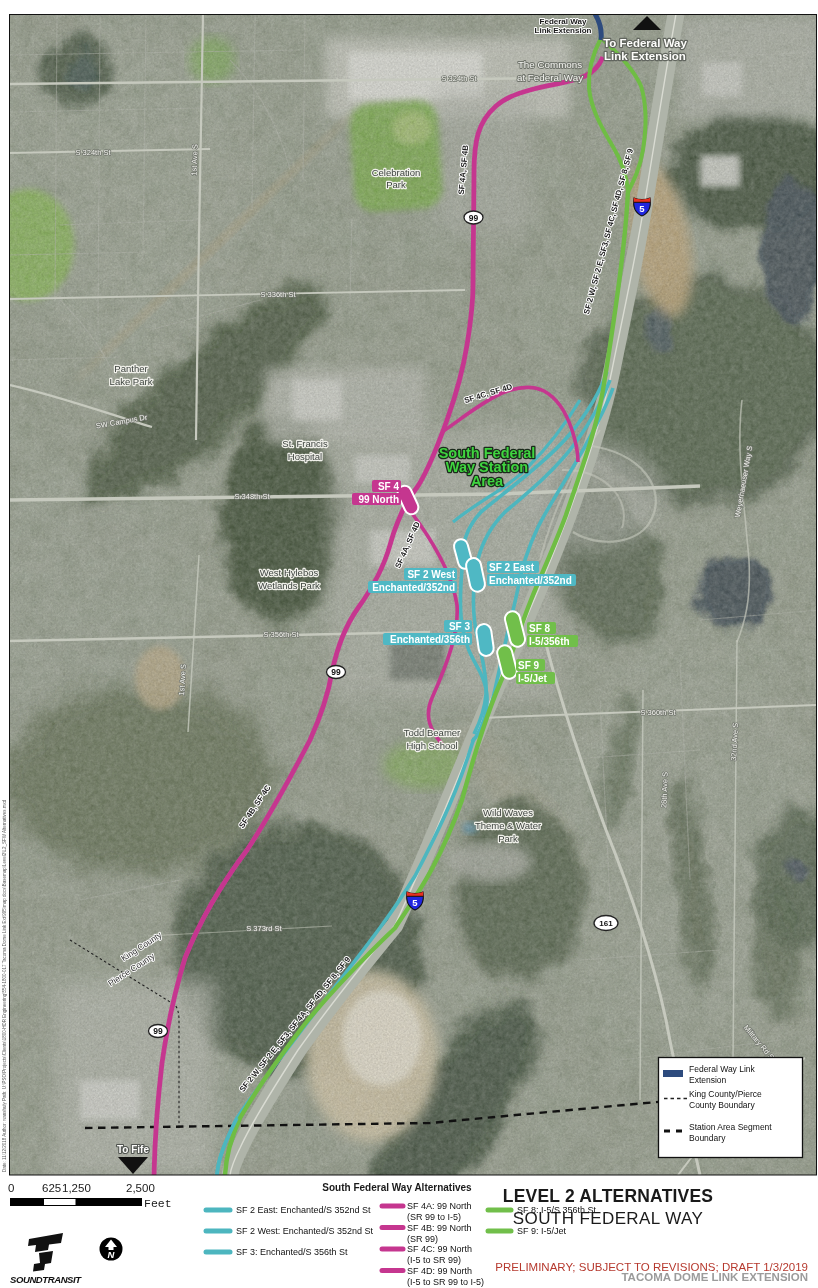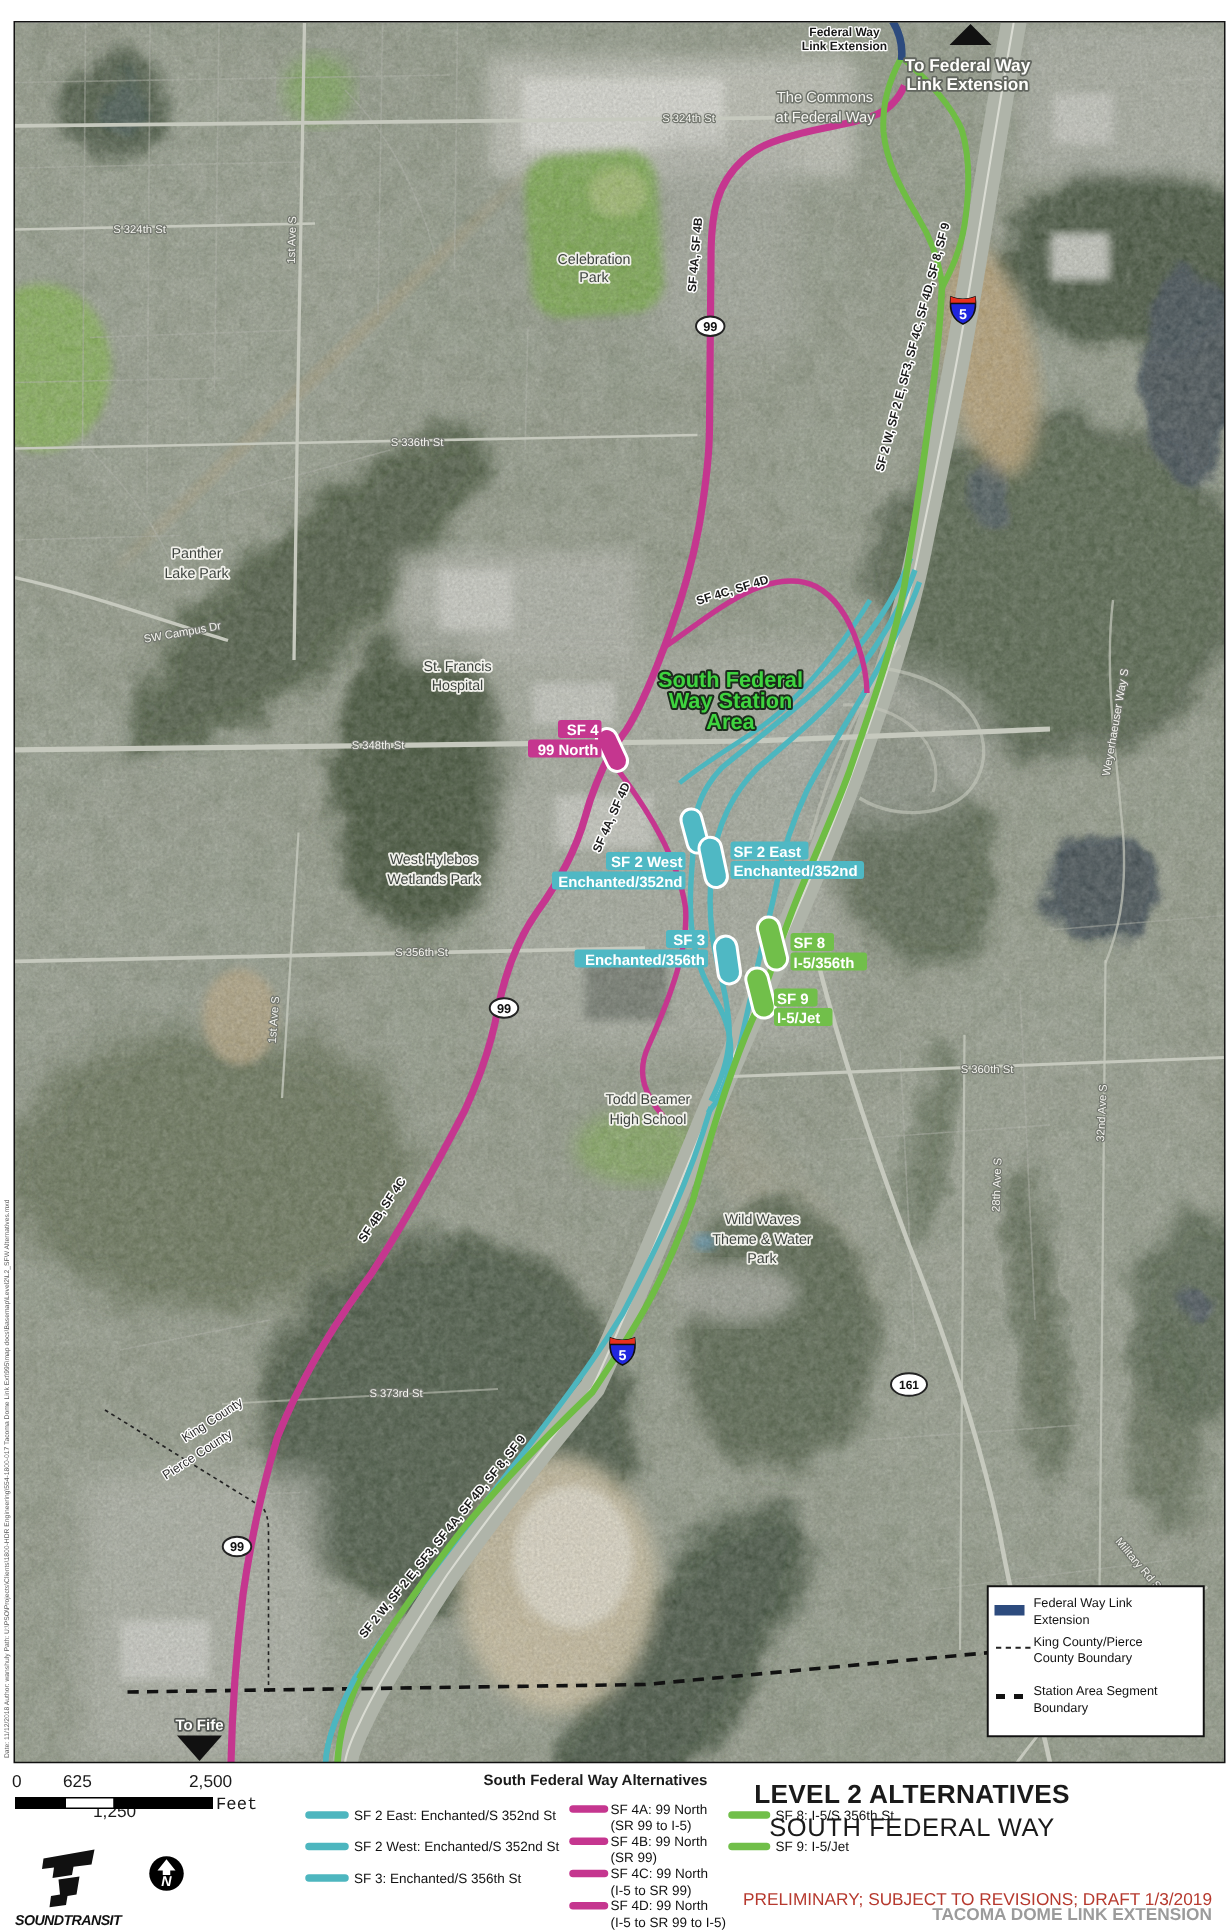--- a/index.html
+++ b/index.html
@@ -488,21 +488,21 @@
 
 <g id="margintext">
         <text x="6" y="1172" font-family="Liberation Sans, sans-serif" font-size="4.5" fill="#5a5a5a" transform="rotate(-90 6 1172)">Date: 11/12/2018   Author: wanshuly   Path: U:\PSO\Projects\Clients\1800-HDR Engineering\554-1800-017 Tacoma Dome Link Ext\995\map docs\Basemap\Level2\L2_SFW Alternatives.mxd</text>
       </g>
 </svg>
 <div id="panel">
 
 <div class="pnl" style="left:0;top:1182px;width:200px;height:14px;font-size:11.5px;">
 <span style="position:absolute;left:8px;">0</span>
 <span style="position:absolute;left:42px;">625</span>
-<span style="position:absolute;left:62px;margin-top:20px;">1,250</span>
+<span style="position:absolute;left:62px;">1,250</span>
 <span style="position:absolute;left:126px;text-align:center;">2,500</span>
 </div>
 
 <svg class="pnl" style="left:10px;top:1198px;" width="170" height="14">
 <rect x="0.5" y="0.5" width="131" height="7" fill="#ffffff" stroke="#000000"></rect>
 <rect x="0.5" y="0.5" width="33" height="7" fill="#000000" stroke="#000000"></rect>
 <rect x="66" y="0.5" width="65.5" height="7" fill="#000000" stroke="#000000"></rect>
 </svg>
 
 <div class="pnl" style="left:144px;top:1197px;font-size:11.5px;font-family:Liberation Mono, monospace;">Feet</div>

